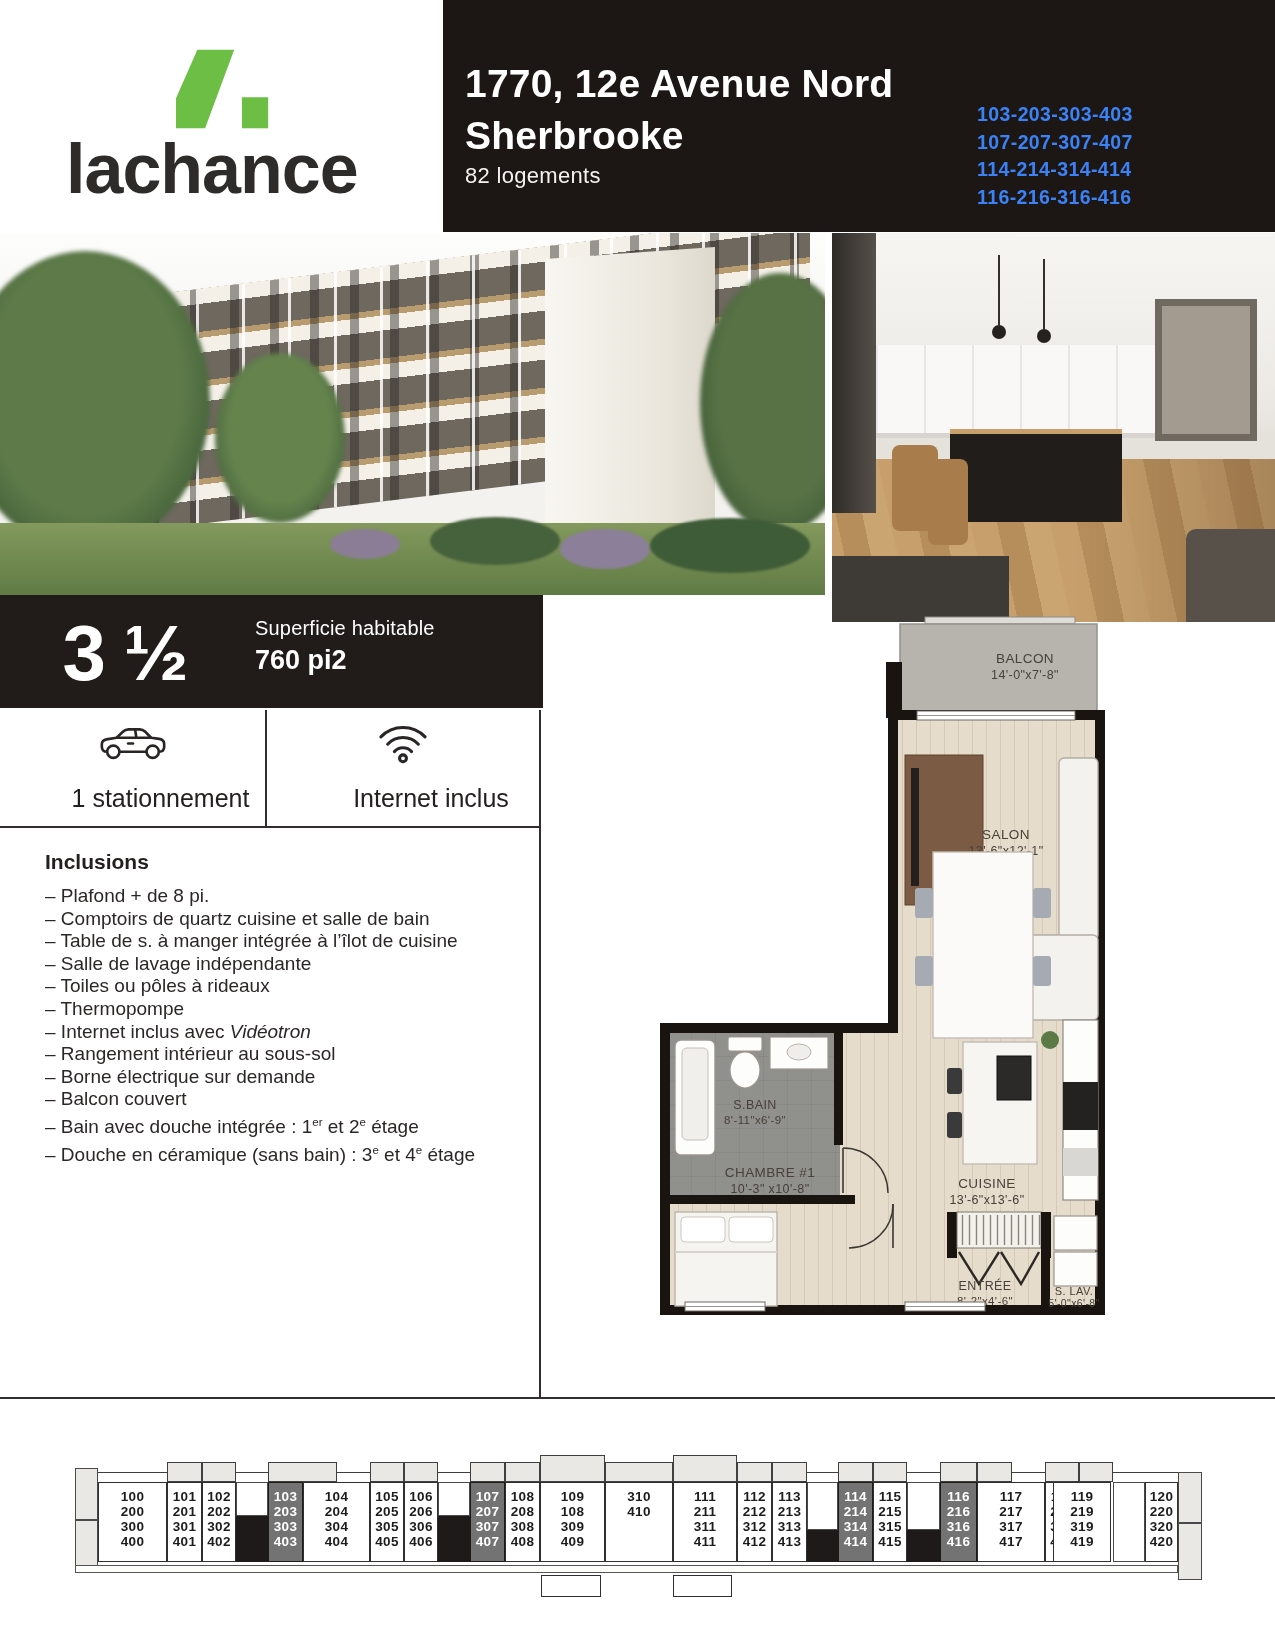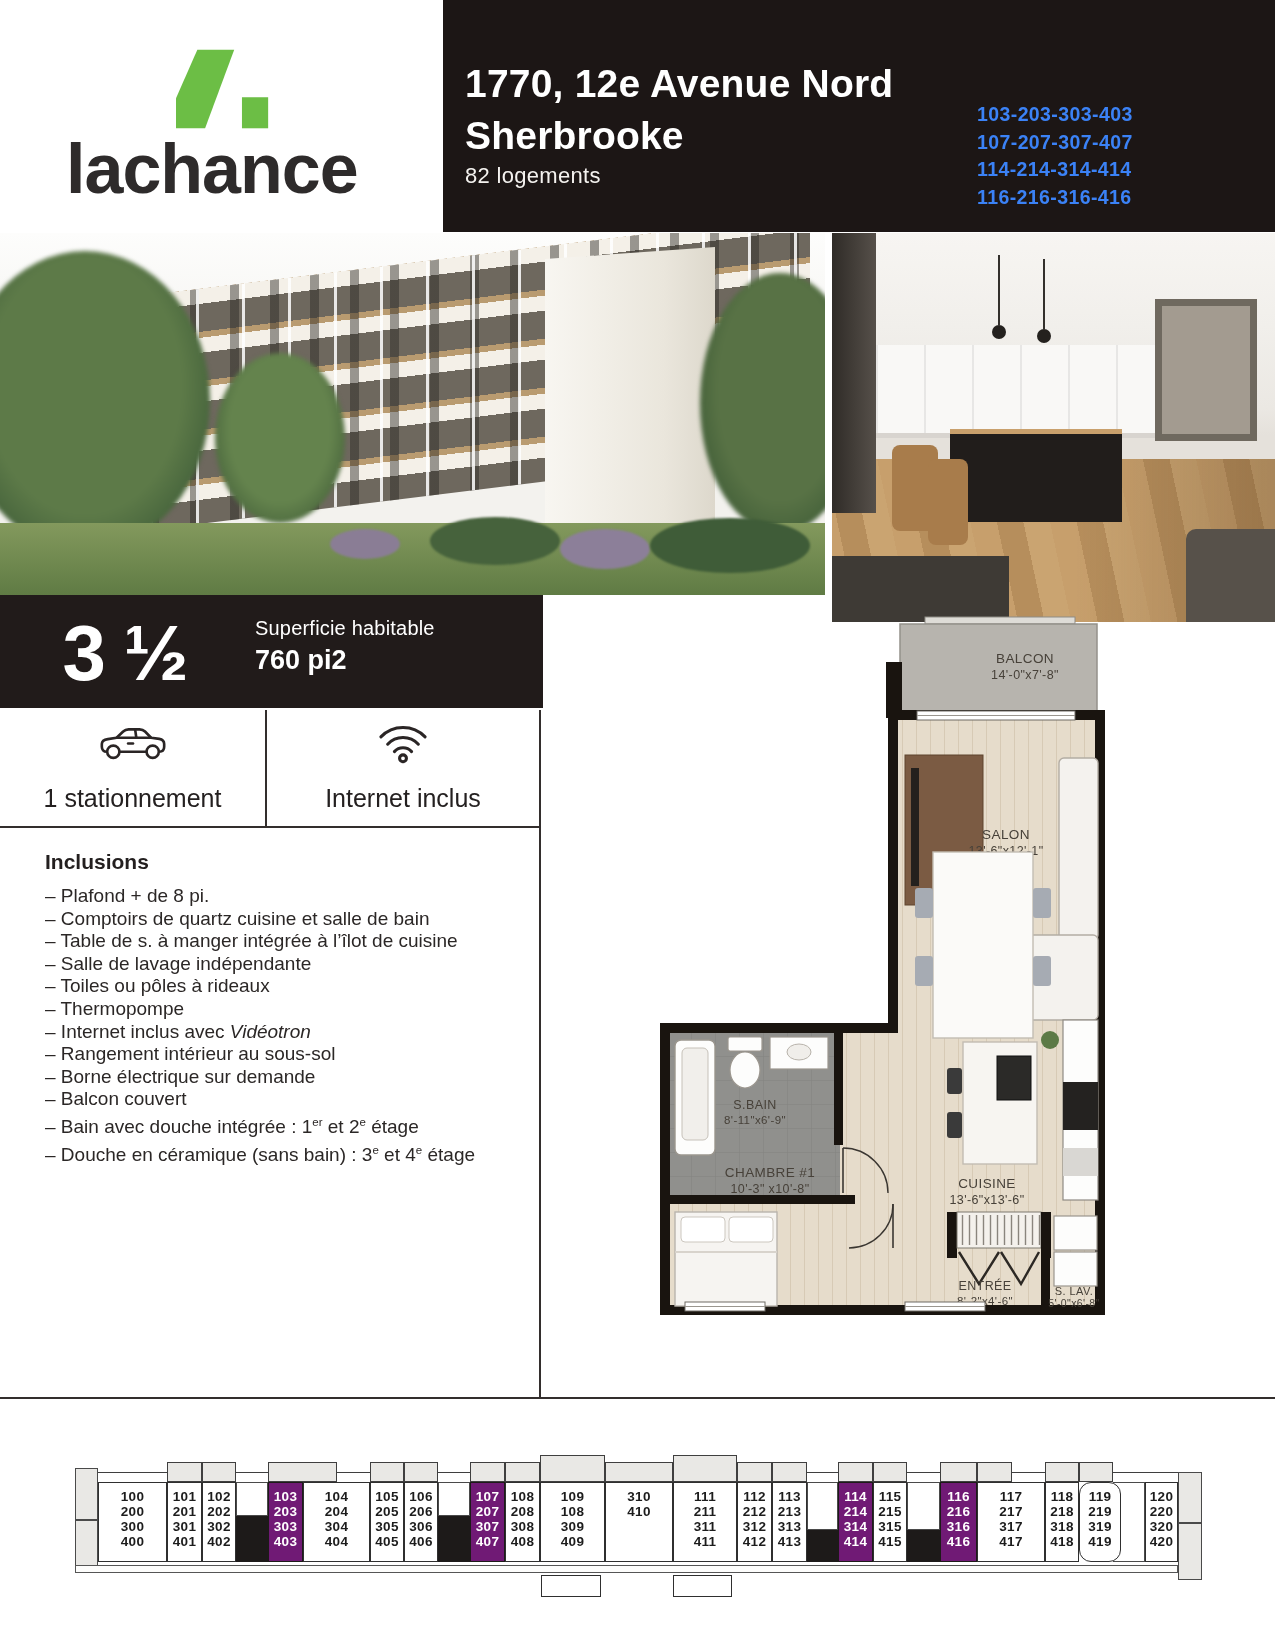--- a/index.html
+++ b/index.html
@@ -59,21 +59,21 @@
     font-size:78px;font-weight:800;line-height:100px;letter-spacing:-2px;}
   .banner-right{position:absolute;left:255px;top:22px;color:#fff;}
   .banner-label{font-size:20px;font-weight:400;letter-spacing:.2px;}
   .banner-area{font-size:27px;font-weight:700;margin-top:5px;}
 
   
   .feat{top:710px;height:118px;border-bottom:2px solid #332e2d;}
   .feat-1{left:0;width:267px;border-right:2px solid #332e2d;}
   .feat-2{left:267px;width:274px;border-right:2px solid #332e2d;}
   .feat-icon{position:absolute;top:12px;left:0;width:100%;text-align:center;}
-  .feat-label{position:absolute;top:74px;left:0;width:100%;text-align:center;font-size:25px;font-weight:500;color:#242020;}
+  .feat-label{position:absolute;top:74px;left:0;width:100%;text-align:center;font-size:25px;font-weight:500;color:#242020;padding-left:28px;}
   .vline-long{left:539px;top:828px;width:0;height:569px;border-left:2px solid #332e2d;}
   .hline-bottom{left:0;top:1397px;width:1275px;height:0;border-top:2px solid #332e2d;}
 
   
   .inclusions{left:45px;top:850px;width:505px;}
   .inc-title{font-size:21px;font-weight:700;color:#231f1f;margin-bottom:11px;}
   .inc-item{font-size:19px;line-height:22.6px;color:#2b2726;white-space:nowrap;}
   .inc-item .it{font-style:italic;}
   .inc-item sup{font-size:11.5px;}
 
@@ -83,21 +83,21 @@
   .room-name{font-size:13.5px;}
   .room-dims{font-size:12.5px;}
 
   
   .schematic{left:0;top:1390px;width:1275px;height:235px;}
   .sch{position:absolute;box-sizing:border-box;}
   .roofline{border-top:1.8px solid #3f3f3f;height:0;}
   .tab{background:#e9e8e5;border:1.6px solid #3f3f3f;}
   .colx{background:#fff;border:1.7px solid #2f2f2f;display:flex;flex-direction:column;align-items:center;padding-top:7px;}
   .colx .u{font-size:13.5px;font-weight:700;line-height:14.9px;color:#1c1c1c;letter-spacing:.3px;}
-  .colx.hl{background:#701a75;border-color:#1d1a19;}
+  .colx.hl{background:#737373;border-color:#1d1a19;}
   .colx.hl .u{color:#fff;}
   .gapcol{background:#fff;border:1.4px solid #4a4a4a;}
   .ext{background:#1d1a19;}
   .stair{background:#e9e8e5;border:1.6px solid #4a4a4a;}
   .corridor{background:#fdfdfc;border:1.4px solid #555;}
   .sq{background:#fff;border:1.7px solid #2f2f2f;}
 </style>
 </head>
 <body>
 
@@ -437,21 +437,21 @@
         <div class="u">217</div>
         <div class="u">317</div>
         <div class="u">417</div>
       </div>
       <div class="sch colx" style="left: 1045px; top: 92px; width: 34px; height: 80px;">
         <div class="u">118</div>
         <div class="u">218</div>
         <div class="u">318</div>
         <div class="u">418</div>
       </div>
-      <div class="sch colx" style="left: 1079px; top: 92px; width: 42px; height: 80px; border-radius: 12px;">
+      <div class="sch colx" style="left: 1053px; top: 92px; width: 58px; height: 80px;">
         <div class="u">119</div>
         <div class="u">219</div>
         <div class="u">319</div>
         <div class="u">419</div>
       </div>
       <div class="sch colx" style="left: 1145px; top: 92px; width: 33px; height: 80px;">
         <div class="u">120</div>
         <div class="u">220</div>
         <div class="u">320</div>
         <div class="u">420</div>

